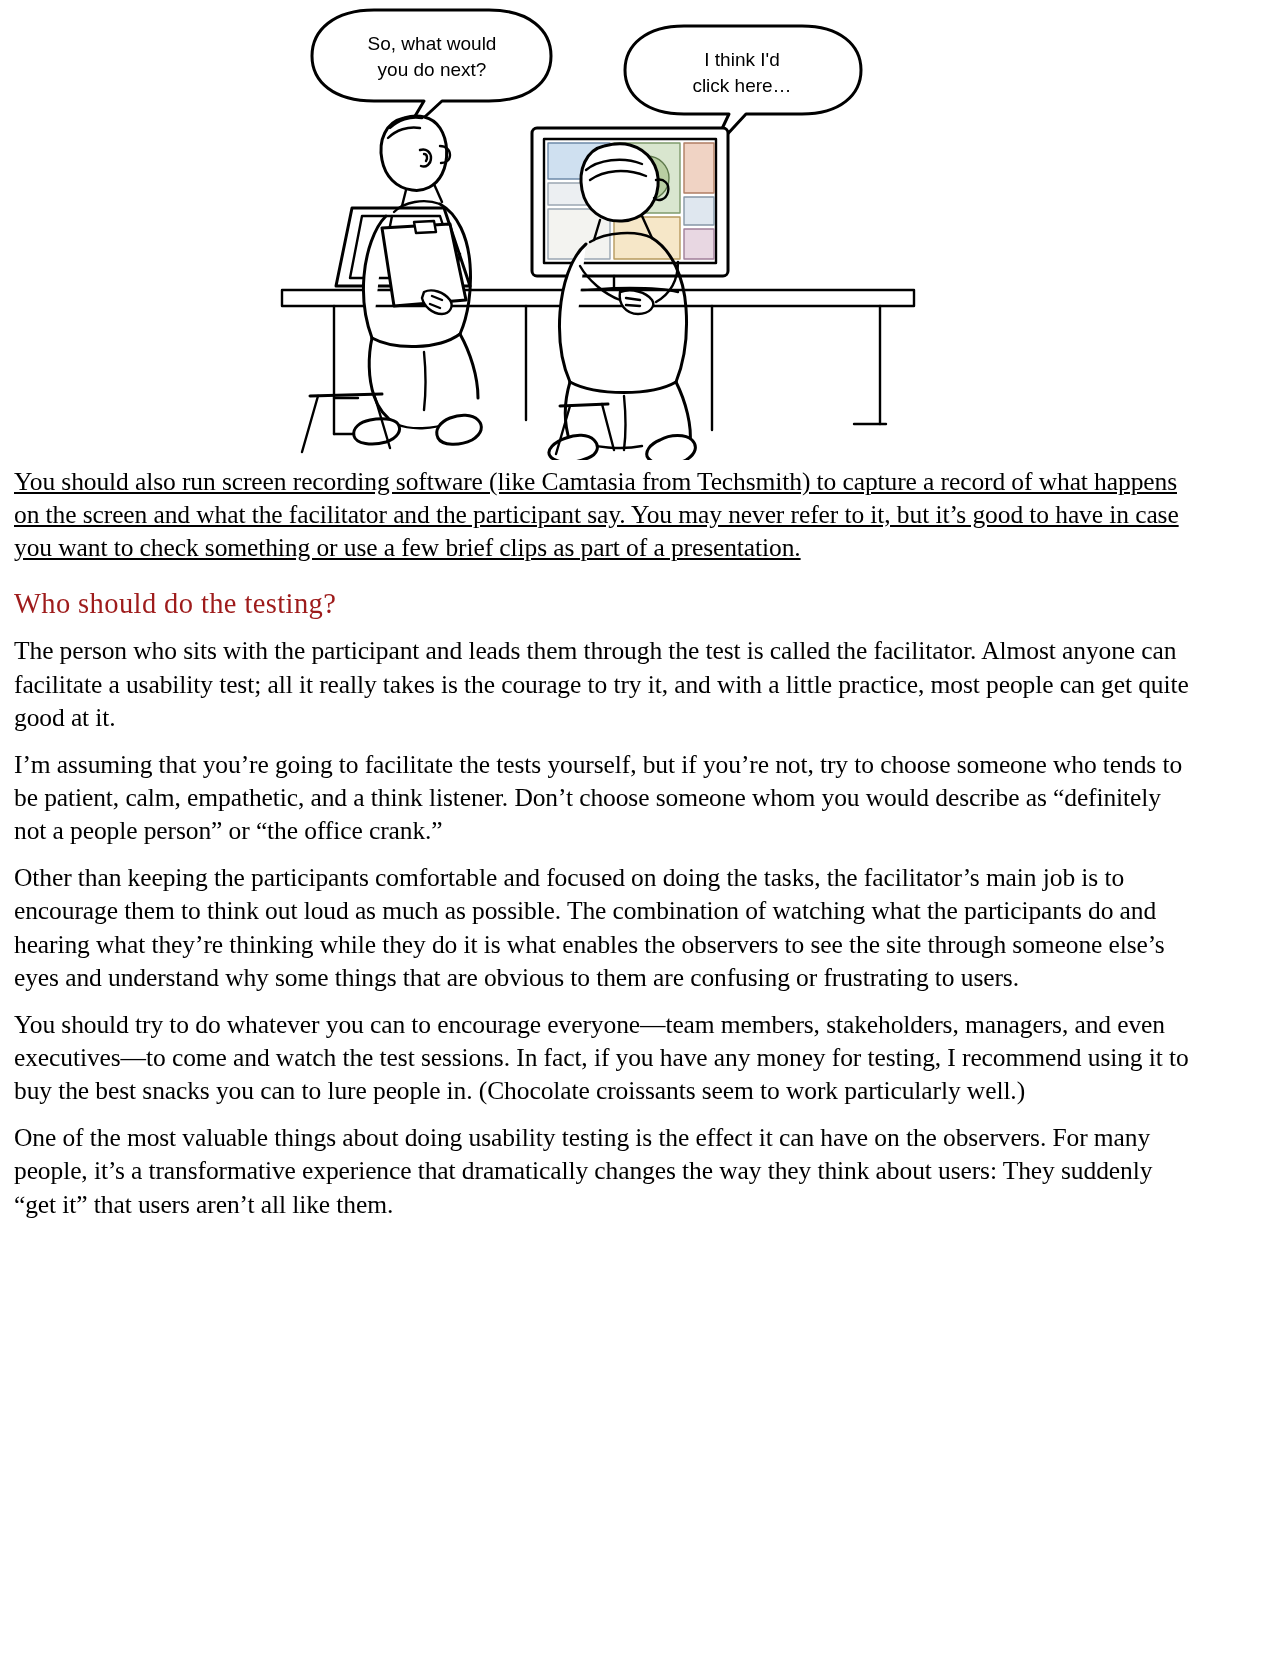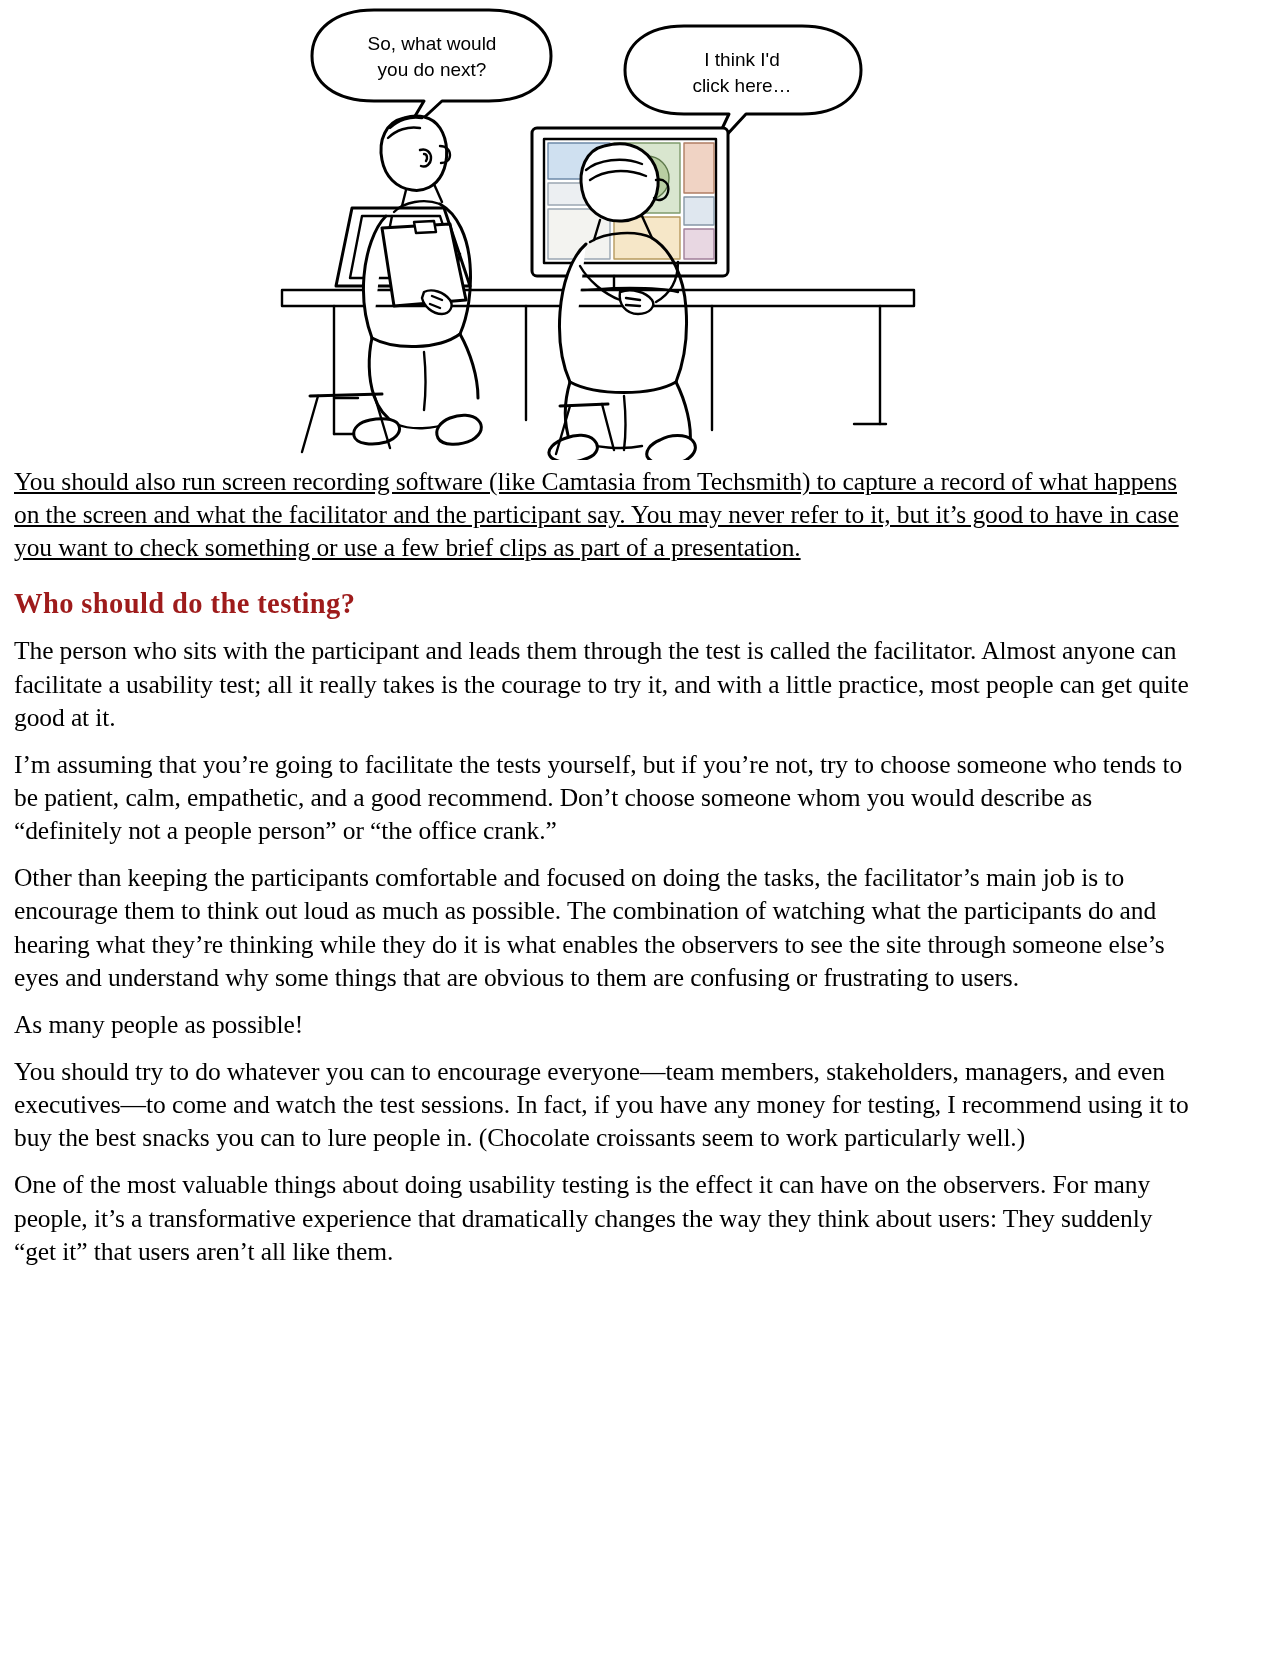--- a/index.html
+++ b/index.html
@@ -35,21 +35,21 @@
   
   p.body-text {
     font-size: 25.5px;
     line-height: 1.30;
     margin: 0 0 14px 0;
     text-align: left;
     letter-spacing: -0.1px;
   }
   h2.section-heading {
     font-family: "Liberation Serif", serif;
-    font-weight: bold;
+    font-weight: normal;
     color: #9e1b1b;
     font-size: 28.5px;
     margin: 24px 0 14px 0;
     letter-spacing: 0.4px;
   }
   .first-para {
     margin-top: 4px;
     text-decoration: underline;
   }
 </style>
@@ -199,24 +199,23 @@
       </g>
     </svg>
   </div>
 
   <p class="body-text first-para">You should also run screen recording software (like Camtasia from Techsmith) to capture a record of what happens on the screen and what the facilitator and the participant say. You may never refer to it, but it’s good to have in case you want to check something or use a few brief clips as part of a presentation.</p>
 
   <h2 class="section-heading">Who should do the testing?</h2>
 
   <p class="body-text">The person who sits with the participant and leads them through the test is called the facilitator. Almost anyone can facilitate a usability test; all it really takes is the courage to try it, and with a little practice, most people can get quite good at it.</p>
 
-  <p class="body-text">I’m assuming that you’re going to facilitate the tests yourself, but if you’re not, try to choose someone who tends to be patient, calm, empathetic, and a good recommend. Don’t choose someone whom you would describe as “definitely not a people person” or “the office crank.”</p>
+  <p class="body-text">I’m assuming that you’re going to facilitate the tests yourself, but if you’re not, try to choose someone who tends to be patient, calm, empathetic, and a think listener. Don’t choose someone whom you would describe as “definitely not a people person” or “the office crank.”</p>
 
   <p class="body-text">Other than keeping the participants comfortable and focused on doing the tasks, the facilitator’s main job is to encourage them to think out loud as much as possible. The combination of watching what the participants do and hearing what they’re thinking while they do it is what enables the observers to see the site through someone else’s eyes and understand why some things that are obvious to them are confusing or frustrating to users.</p>
 
 
-  <p class="body-text">As many people as possible!</p>
 
   <p class="body-text">You should try to do whatever you can to encourage everyone—team members, stakeholders, managers, and even executives—to come and watch the test sessions. In fact, if you have any money for testing, I recommend using it to buy the best snacks you can to lure people in. (Chocolate croissants seem to work particularly well.)</p>
 
   <p class="body-text">One of the most valuable things about doing usability testing is the effect it can have on the observers. For many people, it’s a transformative experience that dramatically changes the way they think about users: They suddenly “get it” that users aren’t all like them.</p>
 
 </div>
 
 </body></html>

